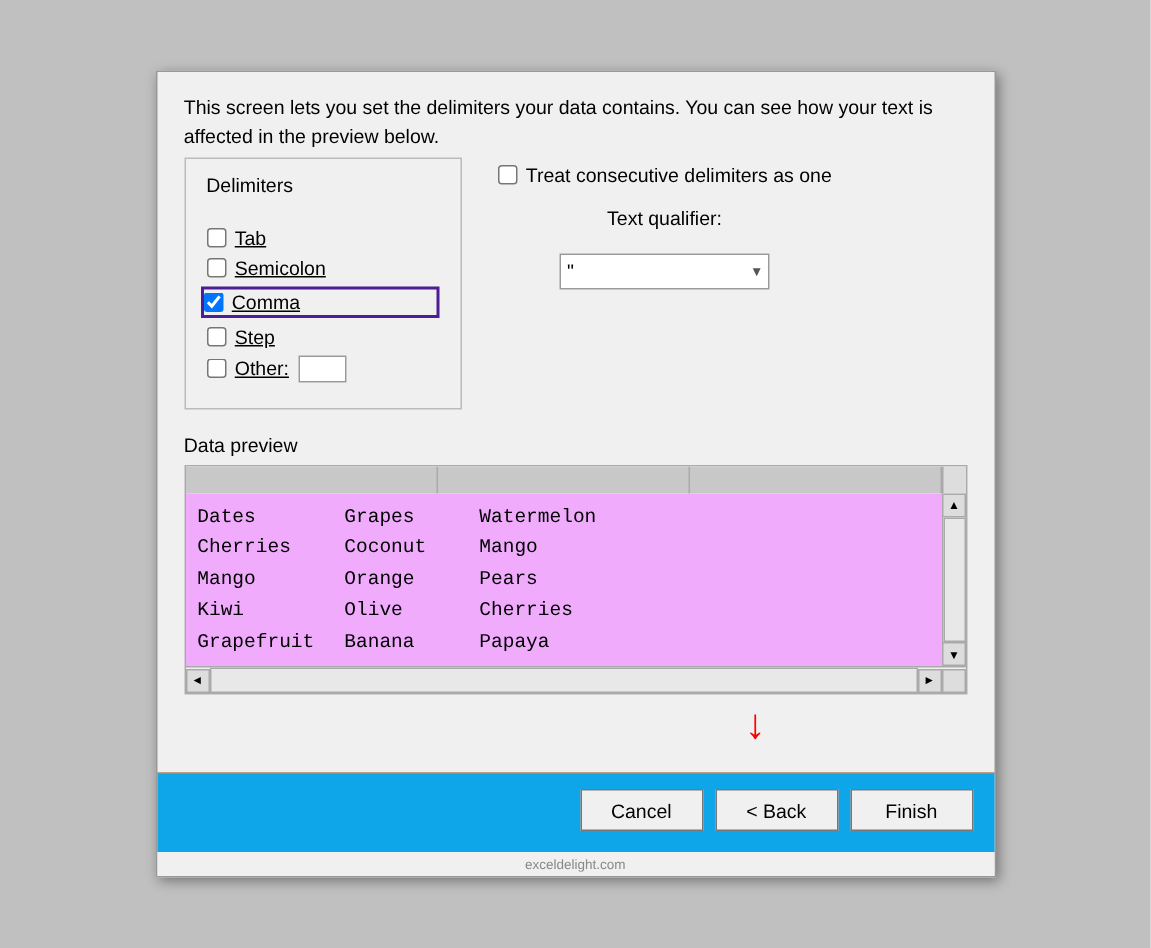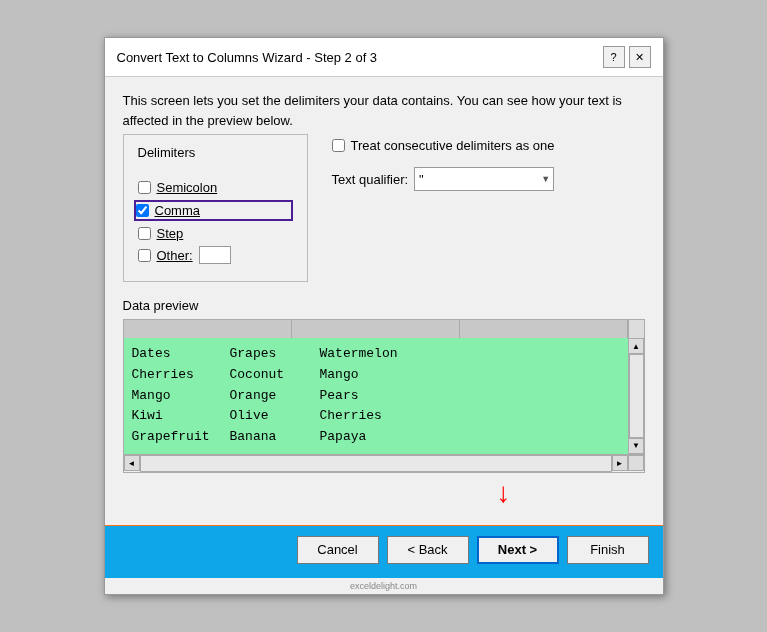--- a/index.html
+++ b/index.html
@@ -103,21 +103,22 @@
     }
     .treat-consecutive {
       display: flex;
       align-items: center;
       gap: 6px;
       margin-bottom: 14px;
     }
     .qualifier-row {
       display: flex;
       align-items: center;
-      gap: 6px;
+      gap: 16px;
+      flex-direction: column;
     }
     .qualifier-label {
       font-size: 13px;
     }
     .qualifier-select {
       width: 140px;
       height: 24px;
       border: 1px solid #999;
       background: #fff;
       font-size: 13px;
@@ -260,39 +261,36 @@
     }
     .preview-table-outer {
       position: relative;
     }
   </style>
 </head>
 <body>
 
 <div class="dialog">
 
-  <div class="title-bar">
-    <span class="title-bar-title">Convert Text to Columns Wizard - Step 2 of 3</span>
-    <div class="title-bar-controls">
-      <button class="title-btn">?</button>
-      <button class="title-btn">✕</button>
-    </div>
-  </div>
 
   <div class="dialog-body">
 
     <div class="description">
       This screen lets you set the delimiters your data contains.  You can see how your text is affected in the preview below.
     </div>
 
     <div class="top-row">
 
       <div class="delimiters-section">
         <div class="delimiters-label">Delimiters</div>
 
+        <div class="checkbox-row">
+          <input type="checkbox" id="chk-tab" style="">
+          <label class="checkbox-label" for="chk-tab">Tab</label>
+        </div>
 
         <div class="checkbox-row">
           <input type="checkbox" id="chk-semi" style="">
           <label class="checkbox-label" for="chk-semi">Semicolon</label>
         </div>
 
         <div class="checkbox-row comma-row">
           <input type="checkbox" id="chk-comma" checked="" style="">
           <label class="checkbox-label" for="chk-comma">Comma</label>
         </div>
@@ -335,21 +333,21 @@
           <div style="flex:1; display:flex;">
             <div class="preview-header-cell" style="background:#c8c8c8; border-right:1px solid #aaa; min-width:110px;"></div>
             <div class="preview-header-cell" style="background:#c8c8c8; border-right:1px solid #aaa; min-width:90px;"></div>
             <div class="preview-header-cell" style="background:#c8c8c8; min-width:120px;"></div>
           </div>
           <div style="width:16px; background:#ddd; border-left:1px solid #aaa; height:18px;"></div>
         </div>
 
         <div style="display:flex;">
 
-          <div style="flex:1; display:flex; padding:6px 8px; background:#86efac;">
+          <div style="flex:1; display:flex; padding:6px 8px; background:#f0abfc;">
             <div class="preview-col">
               <div class="preview-cell">Dates</div>
               <div class="preview-cell">Cherries</div>
               <div class="preview-cell">Mango</div>
               <div class="preview-cell">Kiwi</div>
               <div class="preview-cell">Grapefruit</div>
             </div>
             <div class="preview-col">
               <div class="preview-cell">Grapes</div>
               <div class="preview-cell">Coconut</div>
@@ -385,20 +383,19 @@
     <div class="arrow-wrapper">
       <span style="position:relative; left:120px;">
         <span class="red-arrow">↓</span>
       </span>
     </div>
   </div>
 
   <div class="dialog-footer">
     <button class="footer-btn">Cancel</button>
     <button class="footer-btn">&lt; Back</button>
-    <button class="footer-btn next-btn">Next &gt;</button>
     <button class="footer-btn">Finish</button>
   </div>
 
   <div class="watermark">
     <span>exceldelight.com</span>
   </div>
 </div>
 
 </body></html>

